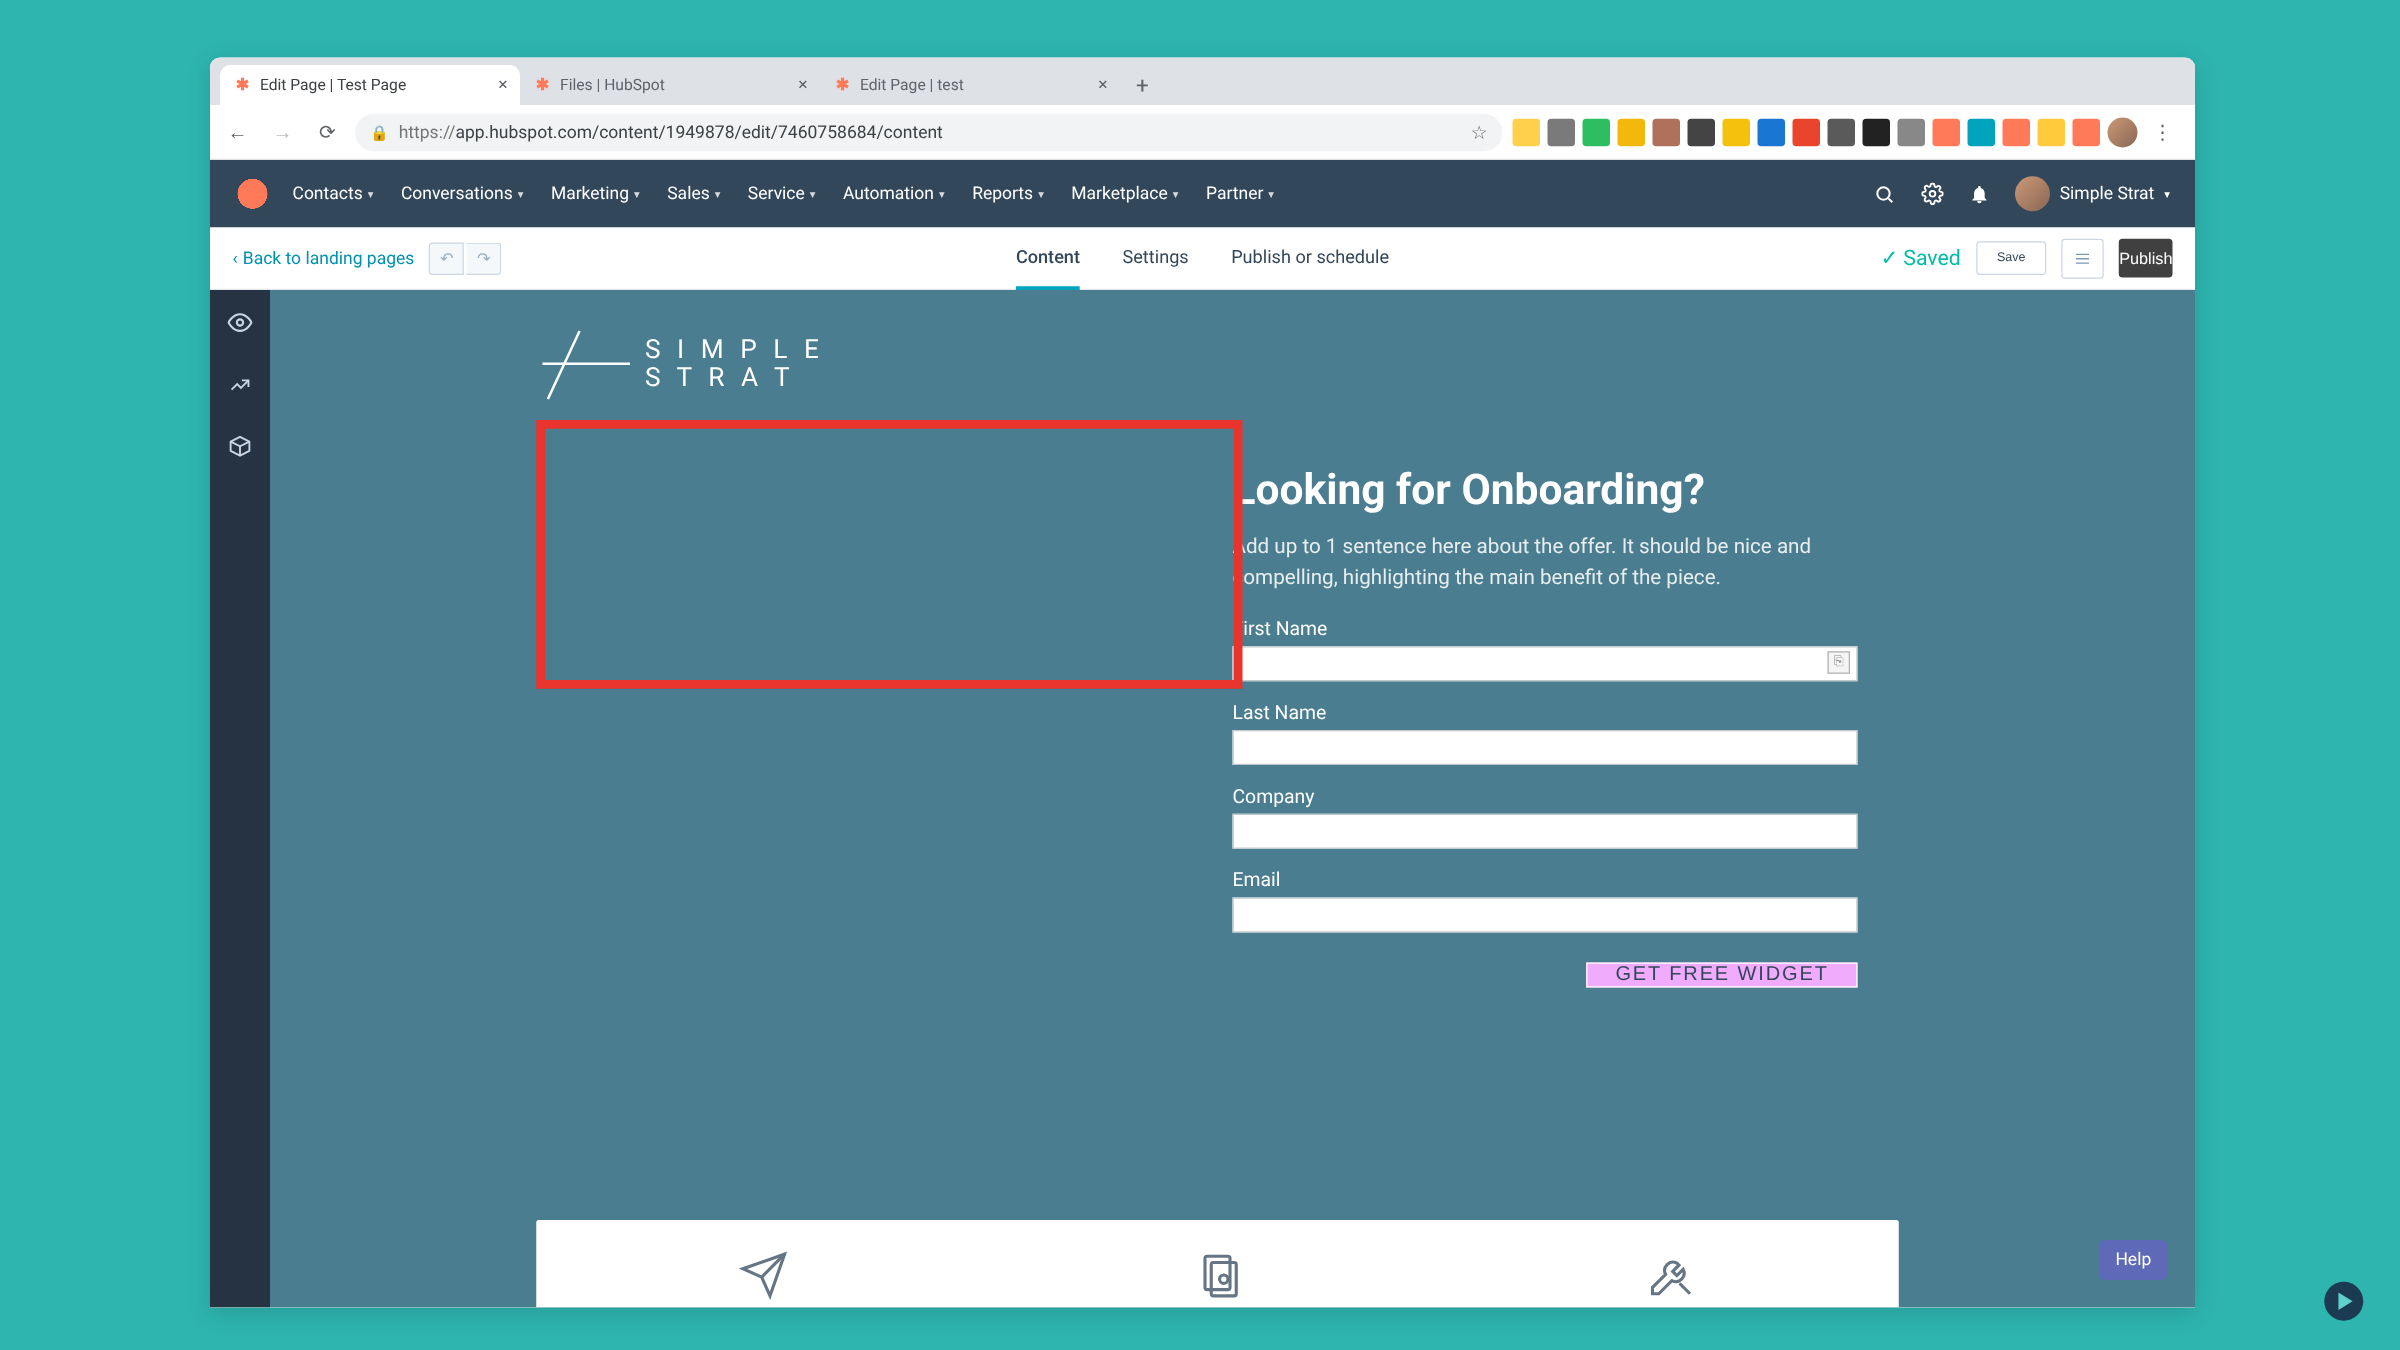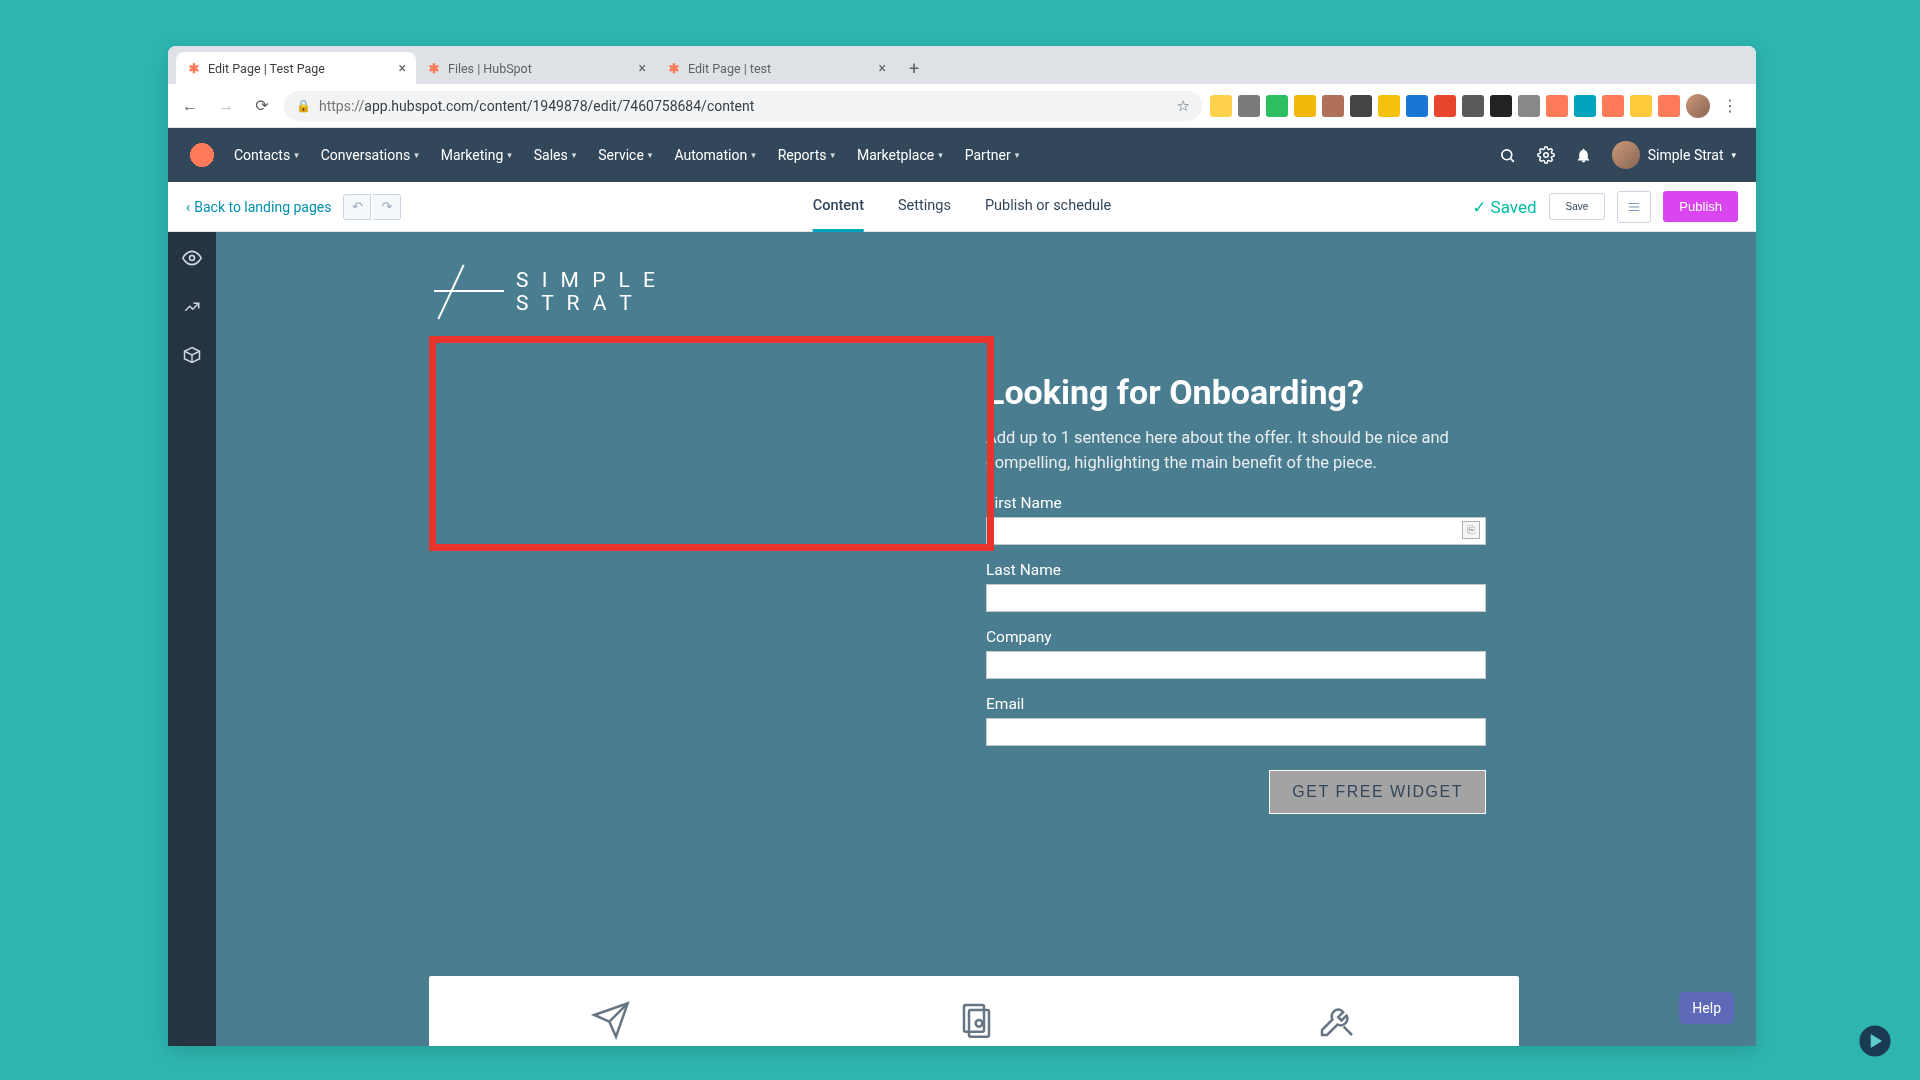--- a/index.html
+++ b/index.html
@@ -162,21 +162,21 @@
   .save-btn {
     padding: 7px 16px; border:1px solid #cbd6e2; background:#fff; color:#33475b;
     font-size:10px; border-radius:3px; cursor:pointer;
   }
   .view-btn {
     width: 34px; height: 32px; border:1px solid #cbd6e2; background:#fff;
     display:flex; align-items:center; justify-content:center; border-radius:3px;
     cursor:pointer; color:#7c98b6;
   }
   .publish-btn {
-    padding: 8px 16px; background:#d946ef; color:#fff; border:none;
+    padding: 8px 0; background:#404040; color:#fff; border:none;
     font-size:13px; border-radius:3px; cursor:pointer;
   }
   
   .editor-body { display:flex; height: calc(100% - 186px); position:relative; }
   .side-rail {
     width: 48px; background:#253342;
     display:flex; flex-direction:column; align-items:center;
     padding-top:16px; gap:26px;
   }
   .rail-icon { color:#cbd6e2; font-size:18px; cursor:pointer; }
@@ -256,21 +256,21 @@
     width: 100%; height: 28px; background:#fff; border:1px solid #c0c8cc;
     margin-bottom: 16px; padding: 0 6px;
   }
   .autofill-chip {
     position:absolute; right:6px; top:4px; width:18px; height:18px;
     border:1px solid #b0b0b0; background:#f5f5f5; font-size:10px; color:#888;
     display:flex; align-items:center; justify-content:center;
   }
   .input-wrap { position:relative; }
   .submit-btn {
-    float:right; padding: 12px 22px; background:#a3a3a3; color:#33475b;
+    float:right; padding: 0 22px; background:#f0abfc; color:#33475b;
     border:1px solid #fff; font-size: 16px; letter-spacing: 1.5px;
     cursor:pointer; margin-top: 8px;
   }
   .bottom-band {
     position:absolute; left: 213px; bottom:0;
     width: 1090px; height: 70px; background:#fff;
     display:flex; justify-content:space-around; align-items:center;
     border-radius: 2px 2px 0 0;
     padding-top: 18px;
   }

